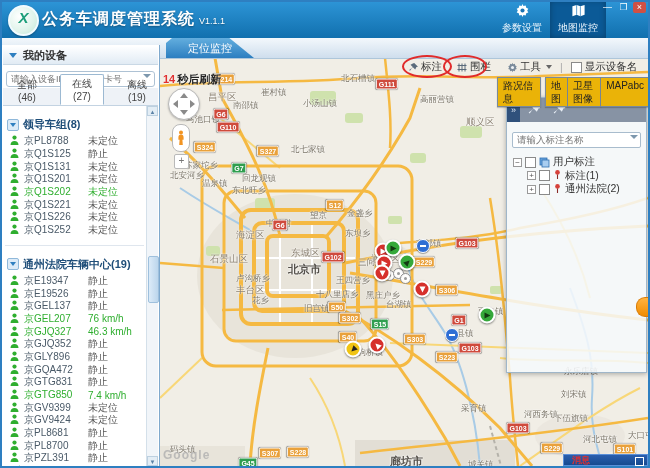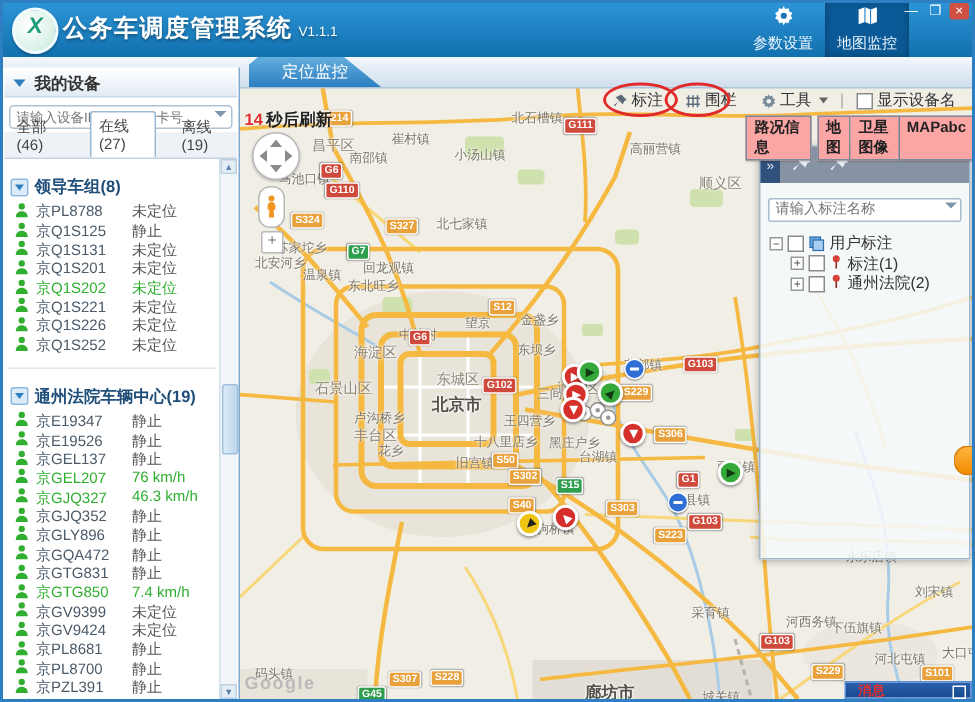--- a/index.html
+++ b/index.html
@@ -21,21 +21,21 @@
   
   .tabstrip{position:absolute;left:0;top:38px;width:650px;height:20px;background:linear-gradient(#f3f8fc,#cfdeed);border-bottom:1px solid #aec6da;z-index:5;}
   .tab-active{position:absolute;left:166px;top:0;width:88px;height:20px;background:linear-gradient(#63aede,#2c7ec0);color:#fff;font-size:11px;line-height:20px;text-align:center;clip-path:polygon(0 100%,0 5px,6px 0,72% 0,100% 100%);}
   
   .sidebar{position:absolute;left:2px;top:45px;width:157px;height:422px;background:#fff;border-right:1px solid #7fa9cd;z-index:6;}
   .devbar{position:absolute;left:1px;top:2px;right:1px;height:17px;background:linear-gradient(#fdfeff,#e1ebf4);border-bottom:1px solid #c9d8e5;display:flex;align-items:center;padding-left:6px;font-size:11px;font-weight:bold;color:#333;}
   .caret{display:inline-block;width:0;height:0;border-left:4px solid transparent;border-right:4px solid transparent;border-top:5px solid #2f7fc0;margin-right:6px;}
   .sb-search{position:absolute;left:4px;top:23px;right:4px;height:16px;}
   .sb-search input{width:100%;height:16px;box-sizing:border-box;border:1px solid #aec2d4;border-radius:3px;font-size:9px;padding:0 14px 0 4px;color:#666;background:#fff;}
   .dd-caret{position:absolute;right:4px;top:6px;width:0;height:0;border-left:4px solid transparent;border-right:4px solid transparent;border-top:4px solid #7d97ad;pointer-events:none;}
-  .sbtabs{position:absolute;left:1px;top:43px;right:1px;height:17px;background:#eef2f7;border-bottom:1px solid #c3d3e2;display:flex;align-items:flex-end;padding-left:3px;gap:12px;}
+  .sbtabs{position:absolute;left:1px;top:43px;right:1px;height:17px;background:#eef2f7;border-bottom:1px solid #c3d3e2;display:flex;align-items:flex-end;padding-left:3px;gap:12px;text-align:center;}
   .sbtab{font-size:10px;color:#444;padding:2px 5px 2px;cursor:pointer;}
   .sbtab.active{background:#fff;border:1px solid #9cb9d2;border-bottom:1px solid #fff;border-radius:2px 2px 0 0;}
   .vlist{position:absolute;left:1px;top:61px;right:13px;bottom:1px;overflow:hidden;}
   .group-header{display:flex;align-items:center;gap:4px;margin:11px 0 3px 4px;font-size:11px;font-weight:bold;color:#1f4e79;}
   .gtoggle{width:10px;height:10px;background:#dcebf8;border:1px solid #8fb8da;border-radius:2px;display:flex;align-items:center;justify-content:center;}
   .gtoggle i{width:0;height:0;border-left:3px solid transparent;border-right:3px solid transparent;border-top:4px solid #2f7fc0;}
   .gsep{border-top:1px solid #dfe6ee;margin:8px 2px 0;}
   .vrow{height:12.7px;display:flex;align-items:center;padding-left:7px;font-size:10px;color:#4a5a68;}
   .vrow .plate{width:64px;margin-left:5px;white-space:nowrap;}
   .vrow .status{color:#555;white-space:nowrap;}
@@ -75,21 +75,21 @@
   
   .mtoolbar{position:absolute;left:408px;top:59px;height:16px;display:flex;align-items:center;font-size:10.5px;color:#333;z-index:20;}
   .mtool{display:flex;align-items:center;gap:2px;cursor:pointer;}
   .mtb-sep{color:#aaa;margin:0 8px;}
   .cbox{width:9px;height:9px;background:#fff;border:1px solid #8a8a8a;display:inline-block;margin-right:3px;}
   .cblabel{display:flex;align-items:center;cursor:pointer;}
   .tools-caret{width:0;height:0;border-left:3px solid transparent;border-right:3px solid transparent;border-top:4px solid #666;margin-left:3px;}
   .red-ellipse{position:absolute;border:2px solid #e02b2b;border-radius:50%;z-index:21;pointer-events:none;}
   
   .mtypes{position:absolute;left:497px;top:77px;display:flex;gap:4px;z-index:20;}
-  .mtype-btn{background:#fca5a5;border:1px solid #7a8a99;font-size:10px;color:#222;padding:1px 5px;line-height:13px;cursor:pointer;box-shadow:0 1px 1px rgba(0,0,0,.2);font-weight:bold;}
+  .mtype-btn{background:#eab308;border:1px solid #7a8a99;font-size:10px;color:#222;padding:1px 5px;line-height:13px;cursor:pointer;box-shadow:0 1px 1px rgba(0,0,0,.2);}
   .mtype-group{display:flex;gap:0;}
   .mtype-group .mtype-btn{border-left-width:0;}
   .mtype-group .mtype-btn:first-child{border-left-width:1px;}
   
   .rpanel{position:absolute;left:506px;top:97px;width:141px;height:276px;background:rgba(246,249,252,.85);border:1px solid #9fb6c9;box-shadow:0 1px 5px rgba(0,0,0,.3);box-sizing:border-box;z-index:19;}
   .rp-head{position:relative;height:24px;background:rgba(44,64,94,.55);}
   .rp-collapse{position:absolute;left:0;top:0;width:13px;height:24px;background:#30517c;color:#dfe9f5;font-size:9px;line-height:24px;text-align:center;cursor:pointer;}
   .rp-pins{position:absolute;left:20px;top:3px;display:flex;gap:10px;}
   .rp-search{position:relative;margin:7px 5px 4px;}
   .rp-search input{width:100%;height:16px;box-sizing:border-box;border:1px solid #a8bccd;border-radius:2px;font-size:9.5px;padding:0 13px 0 4px;color:#666;}
@@ -476,21 +476,21 @@
         <span class="maplabel town" style="left: 208px; top: 236px;">黑庄户乡</span>
         <span class="maplabel town" style="left: 146px; top: 249px;">旧宫镇</span>
         <span class="maplabel district" style="left: 213px; top: 199px;">通州区</span>
         <span class="maplabel town" style="left: 258px; top: 184px;">燕郊镇</span>
         <span class="maplabel town" style="left: 228px; top: 245px;">台湖镇</span>
         <span class="maplabel town" style="left: 191px; top: 293px;">马驹桥镇</span>
         <span class="maplabel town" style="left: 320px; top: 252px;">西集镇</span>
         <span class="maplabel town" style="left: 290px; top: 274px;">漷县镇</span>
         <span class="maplabel town" style="left: 406px; top: 312px;">永乐店镇</span>
         <span class="maplabel town" style="left: 303px; top: 349px;">采育镇</span>
-        <span class="maplabel town" style="left: 452px; top: 335px;">刘宋镇</span>
+        <span class="maplabel town" style="left: 403px; top: 335px;">刘宋镇</span>
         <span class="maplabel town" style="left: 342px; top: 355px; padding-left: 24px;">河西务镇</span>
         <span class="maplabel town" style="left: 396px; top: 359px;">下伍旗镇</span>
         <span class="maplabel town" style="left: 425px; top: 380px;">河北屯镇</span>
         <span class="maplabel town" style="left: 470px; top: 376px;">大口屯镇</span>
         <span class="maplabel town" style="left: 12px; top: 390px;">码头镇</span>
         <span class="maplabel city" style="left: 232px; top: 400px;">廊坊市</span>
         <span class="maplabel town" style="left: 310px; top: 405px;">城关镇</span>
         <span class="badge o" style="left: 64px; top: 21px;">S214</span>
         <span class="badge r" style="left: 61px; top: 56px;">G6</span>
         <span class="badge r" style="left: 68px; top: 69px;">G110</span>

